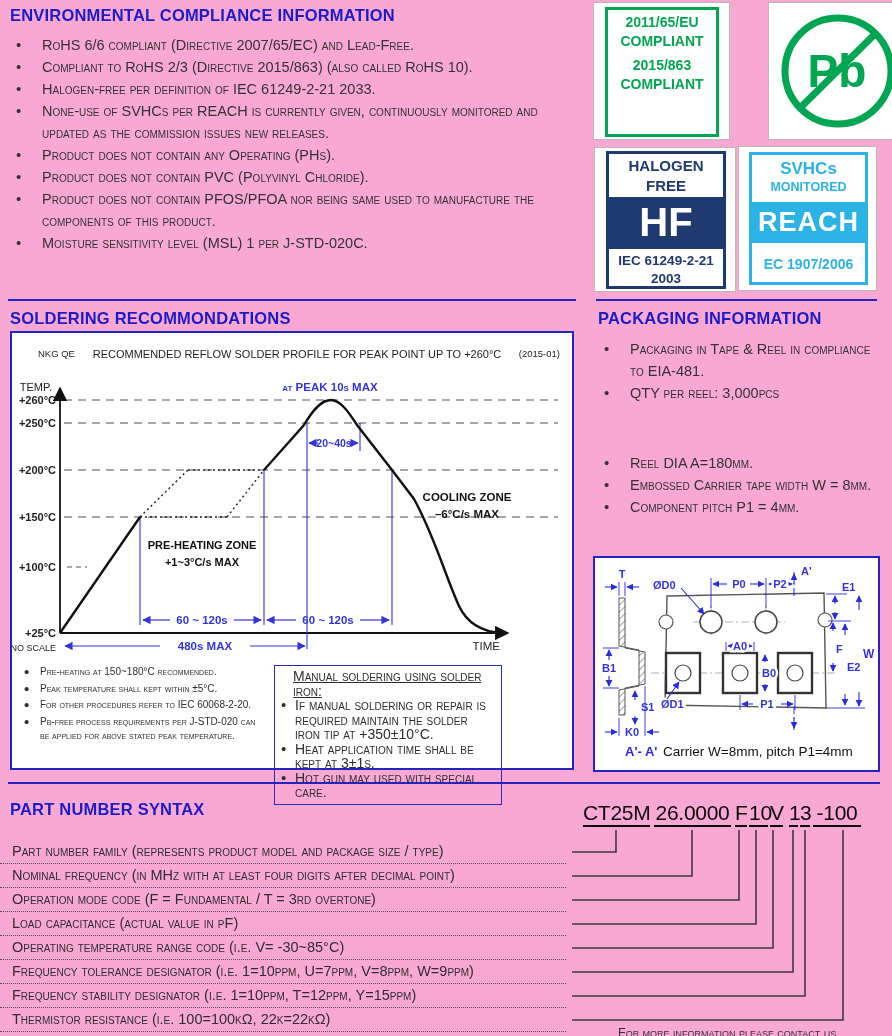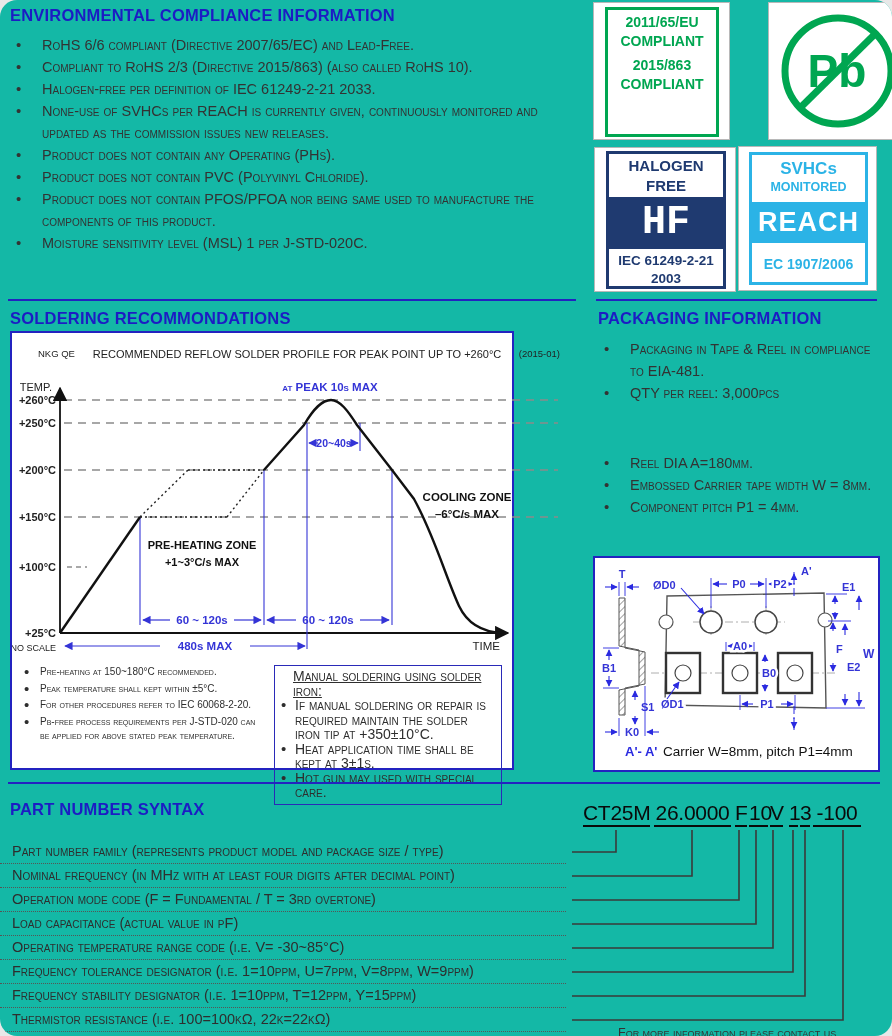--- a/index.html
+++ b/index.html
@@ -1,35 +1,35 @@
 <!DOCTYPE html>
 <html><head>
 <meta charset="utf-8">
 <style>
   html,body{margin:0;padding:0;background:#e8e8e8;}
-  .page{position:relative;width:892px;height:1036px;background:#14b8a6;overflow:hidden;
-        font-family:"Liberation Sans",sans-serif;color:#333;border-radius:17px;}
+  .page{position:relative;width:892px;height:1036px;background:#f9a8d4;overflow:hidden;
+        font-family:"Liberation Sans",sans-serif;color:#333;}
   .abs{position:absolute;}
   .h1{color:#1c1cc4;font-weight:bold;font-size:16.5px;letter-spacing:0.2px;}
   .sc{font-variant:small-caps;}
   .bullets{font-size:14.5px;line-height:22px;color:#333;font-variant:small-caps;}
   .b-item{display:flex;}
   .b-item .dot{width:26px;flex:0 0 26px;text-align:left;padding-left:6px;}
   .b-item .dot::before{content:"\2022";font-size:15px;}
   .b-item .txt{flex:1;}
   .hr{position:absolute;height:2px;background:#2323c0;}
   
   .badge-outer{position:absolute;background:#fff;border:1px solid #b8b8b8;box-sizing:border-box;}
   .badge-inner{position:absolute;box-sizing:border-box;text-align:center;font-weight:bold;}
   .rohs-inner{border:3px solid #00a651;color:#00a651;}
   .band{overflow:hidden;}
   .hf-inner{border:3px solid #1f3a70;color:#1f3a70;}
   .reach-inner{border:3px solid #2bb3e6;color:#2bb3e6;}
   
-  .sold-box{position:absolute;left:10px;top:331px;width:504px;height:439px;border:2px solid #2323c0;box-sizing:border-box;background:#fff;}
+  .sold-box{position:absolute;left:10px;top:331px;width:564px;height:439px;border:2px solid #2323c0;box-sizing:border-box;background:#fff;}
   .notes-row{position:absolute;left:0;top:332px;width:556px;display:flex;}
   .notes-left{width:244px;padding-left:10px;font-size:10px;line-height:14.5px;font-variant:small-caps;color:#2e2e2e;}
   .notes-left .b-item .dot{flex:0 0 16px;padding-left:2px;}
   .manual-box{margin-left:8px;width:228px;border:1.5px solid #2a2ab8;box-sizing:border-box;padding:3px 6px 4px 4px;font-size:14px;line-height:14.5px;font-variant:small-caps;color:#2e2e2e;}
   .manual-box .title{text-decoration:underline;padding-left:14px;}
   .manual-box .b-item .dot{flex:0 0 14px;padding-left:2px;}
   
   .diag-box{position:absolute;left:593px;top:556px;width:287px;height:216px;border:2px solid #2323c0;box-sizing:border-box;background:#fff;}
   
   .rows{position:absolute;left:0px;top:840px;width:566px;}
@@ -103,21 +103,21 @@
       <line x1="31" y1="105" x2="107" y2="30" stroke="#00a651" stroke-width="7"></line>
     </svg>
   </div>
 
   <div class="badge-outer" style="left:594px;top:147px;width:142px;height:145px;">
     <div class="badge-inner hf-inner" style="left:11px;top:3px;width:120px;height:138px;">
       <div class="band" style="height:41px;padding-top:2px;font-size:15px;line-height:20px;">
         <div>HALOGEN</div>
         <div>FREE</div>
       </div>
-      <div class="band" style="height:52px;background:#1f3a70;color:#fff;font-size:40px;line-height:51px;font-family:Liberation Mono, monospace;">HF</div>
+      <div class="band" style="height:52px;background:#1f3a70;color:#fff;font-size:40px;line-height:51px;">HF</div>
       <div class="band" style="height:39px;padding-top:3px;font-size:13.5px;line-height:18px;">
         <div>IEC 61249-2-21</div>
         <div>2003</div>
       </div>
     </div>
   </div>
 
   <div class="badge-outer" style="left:738px;top:146px;width:139px;height:145px;">
     <div class="badge-inner reach-inner" style="left:10px;top:5px;width:119px;height:133px;">
       <div class="band" style="height:43px;padding-top:4px;">

